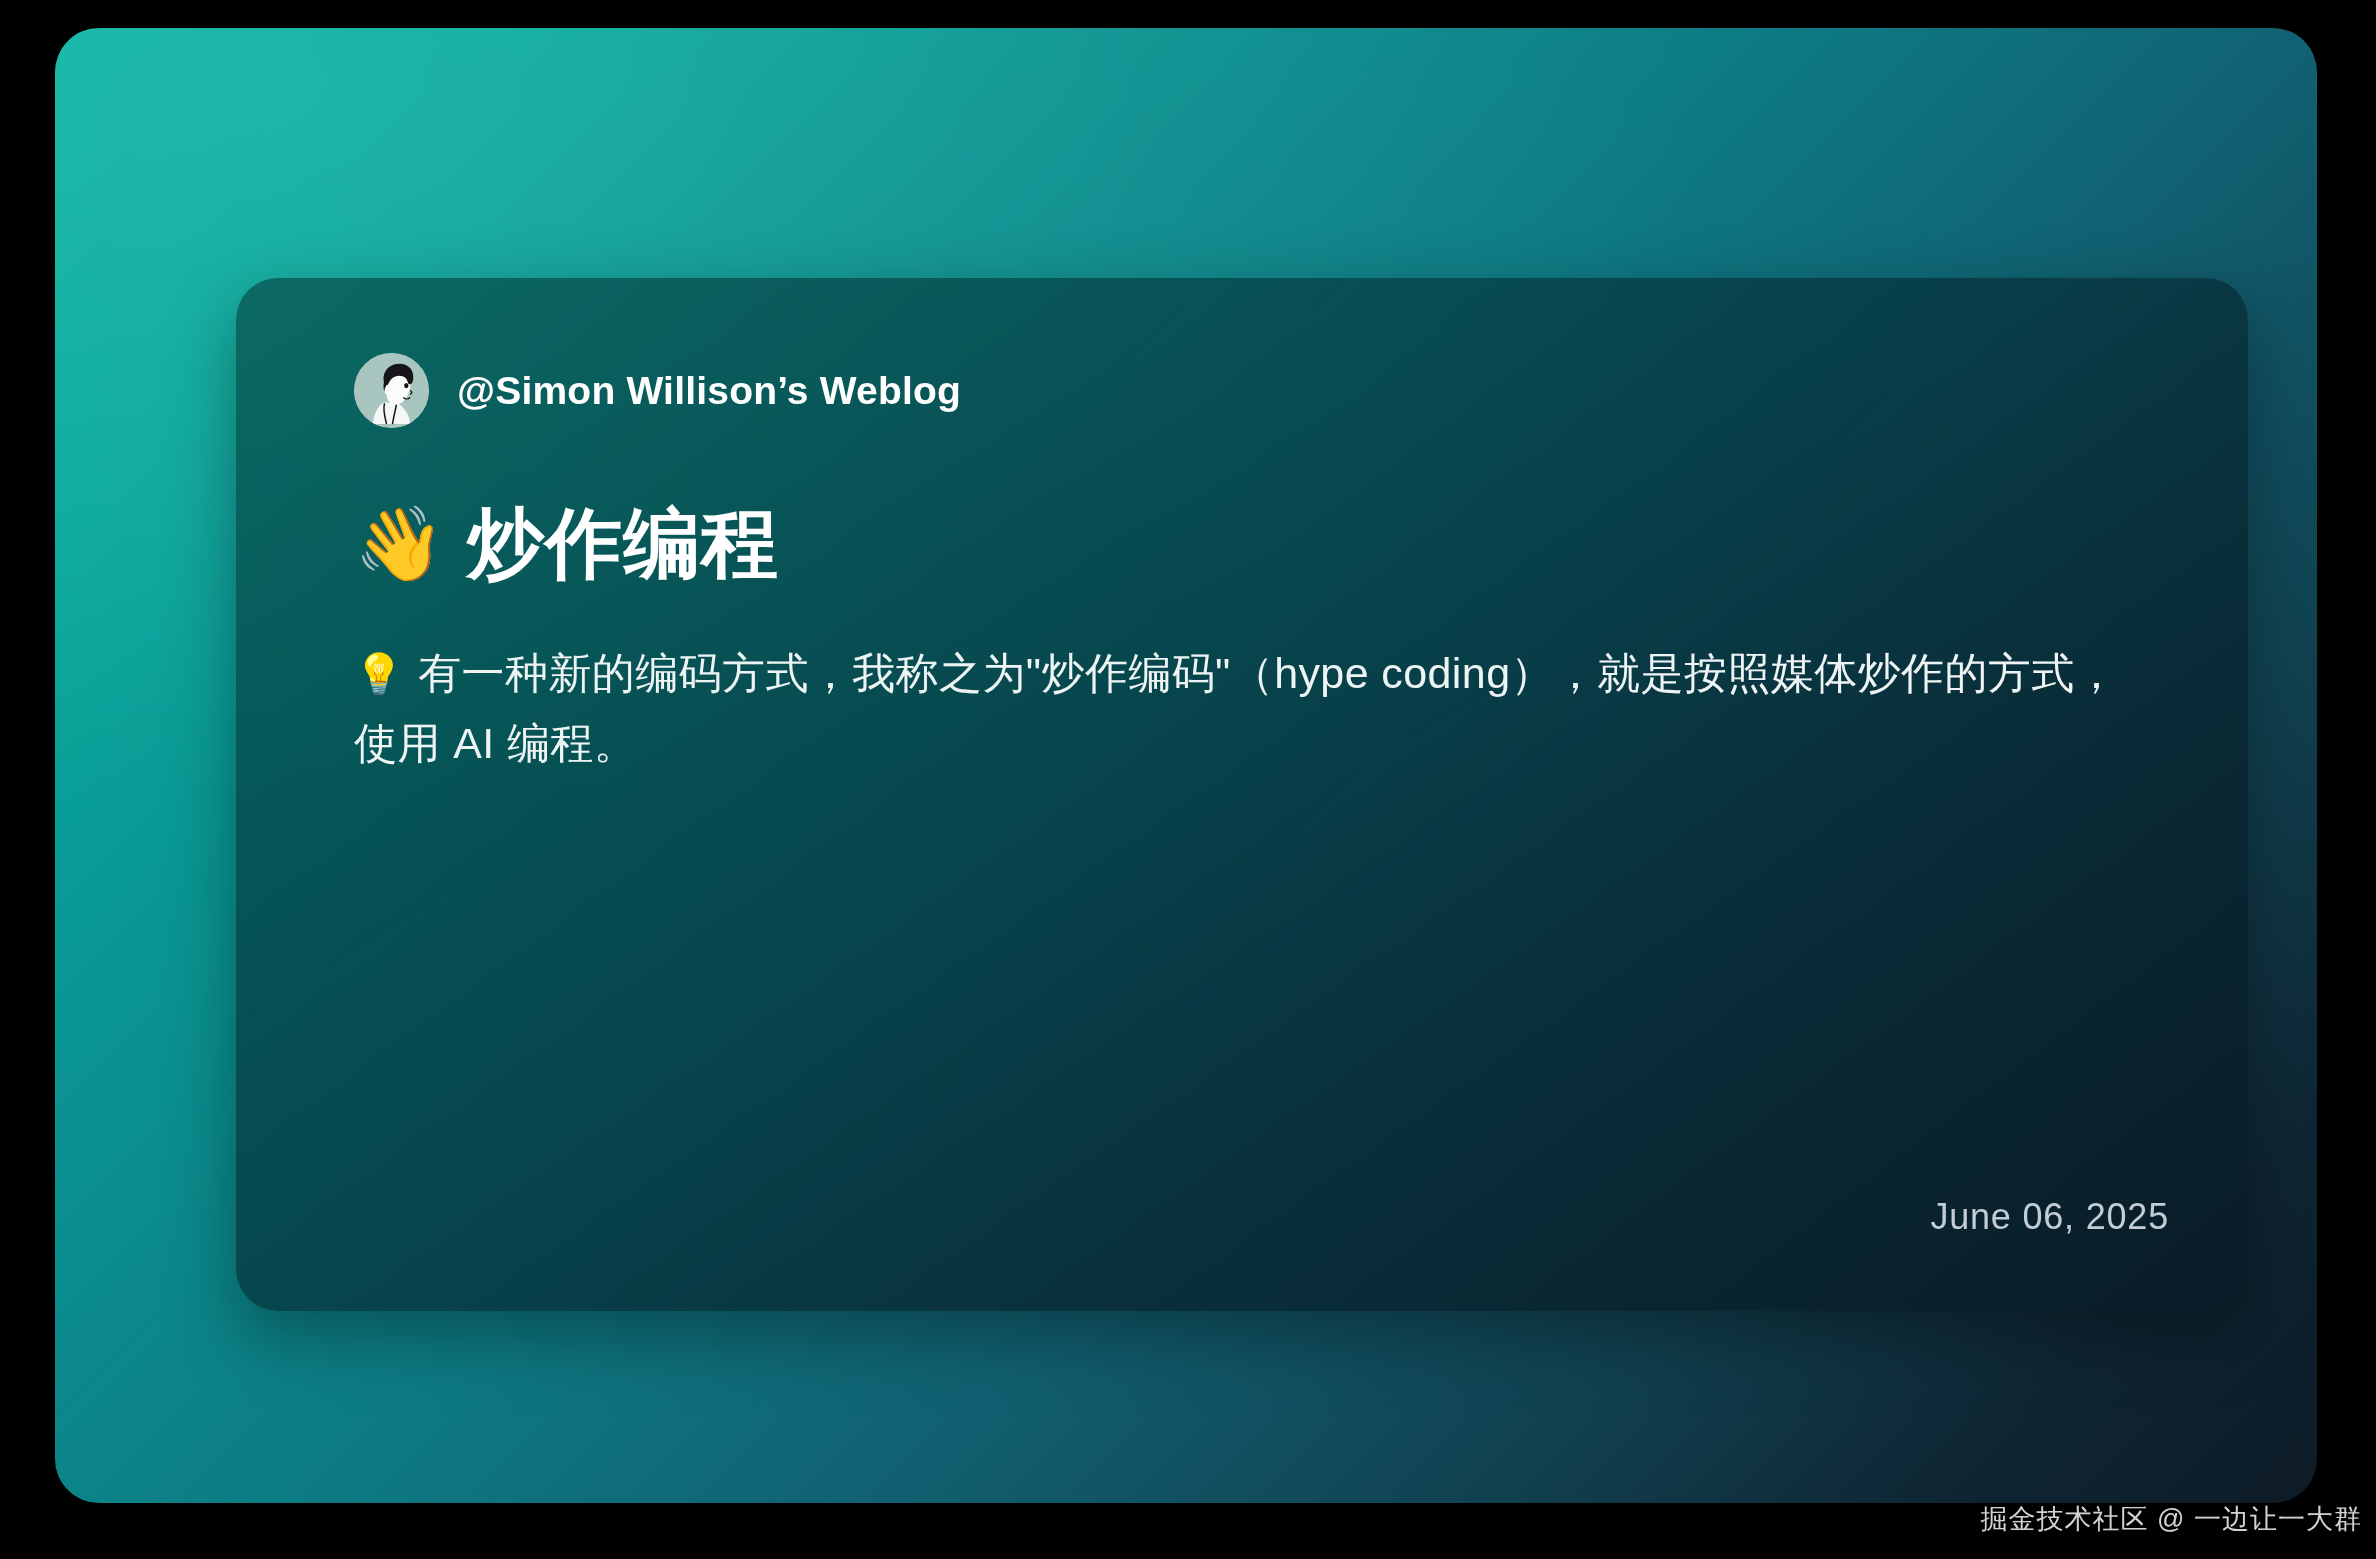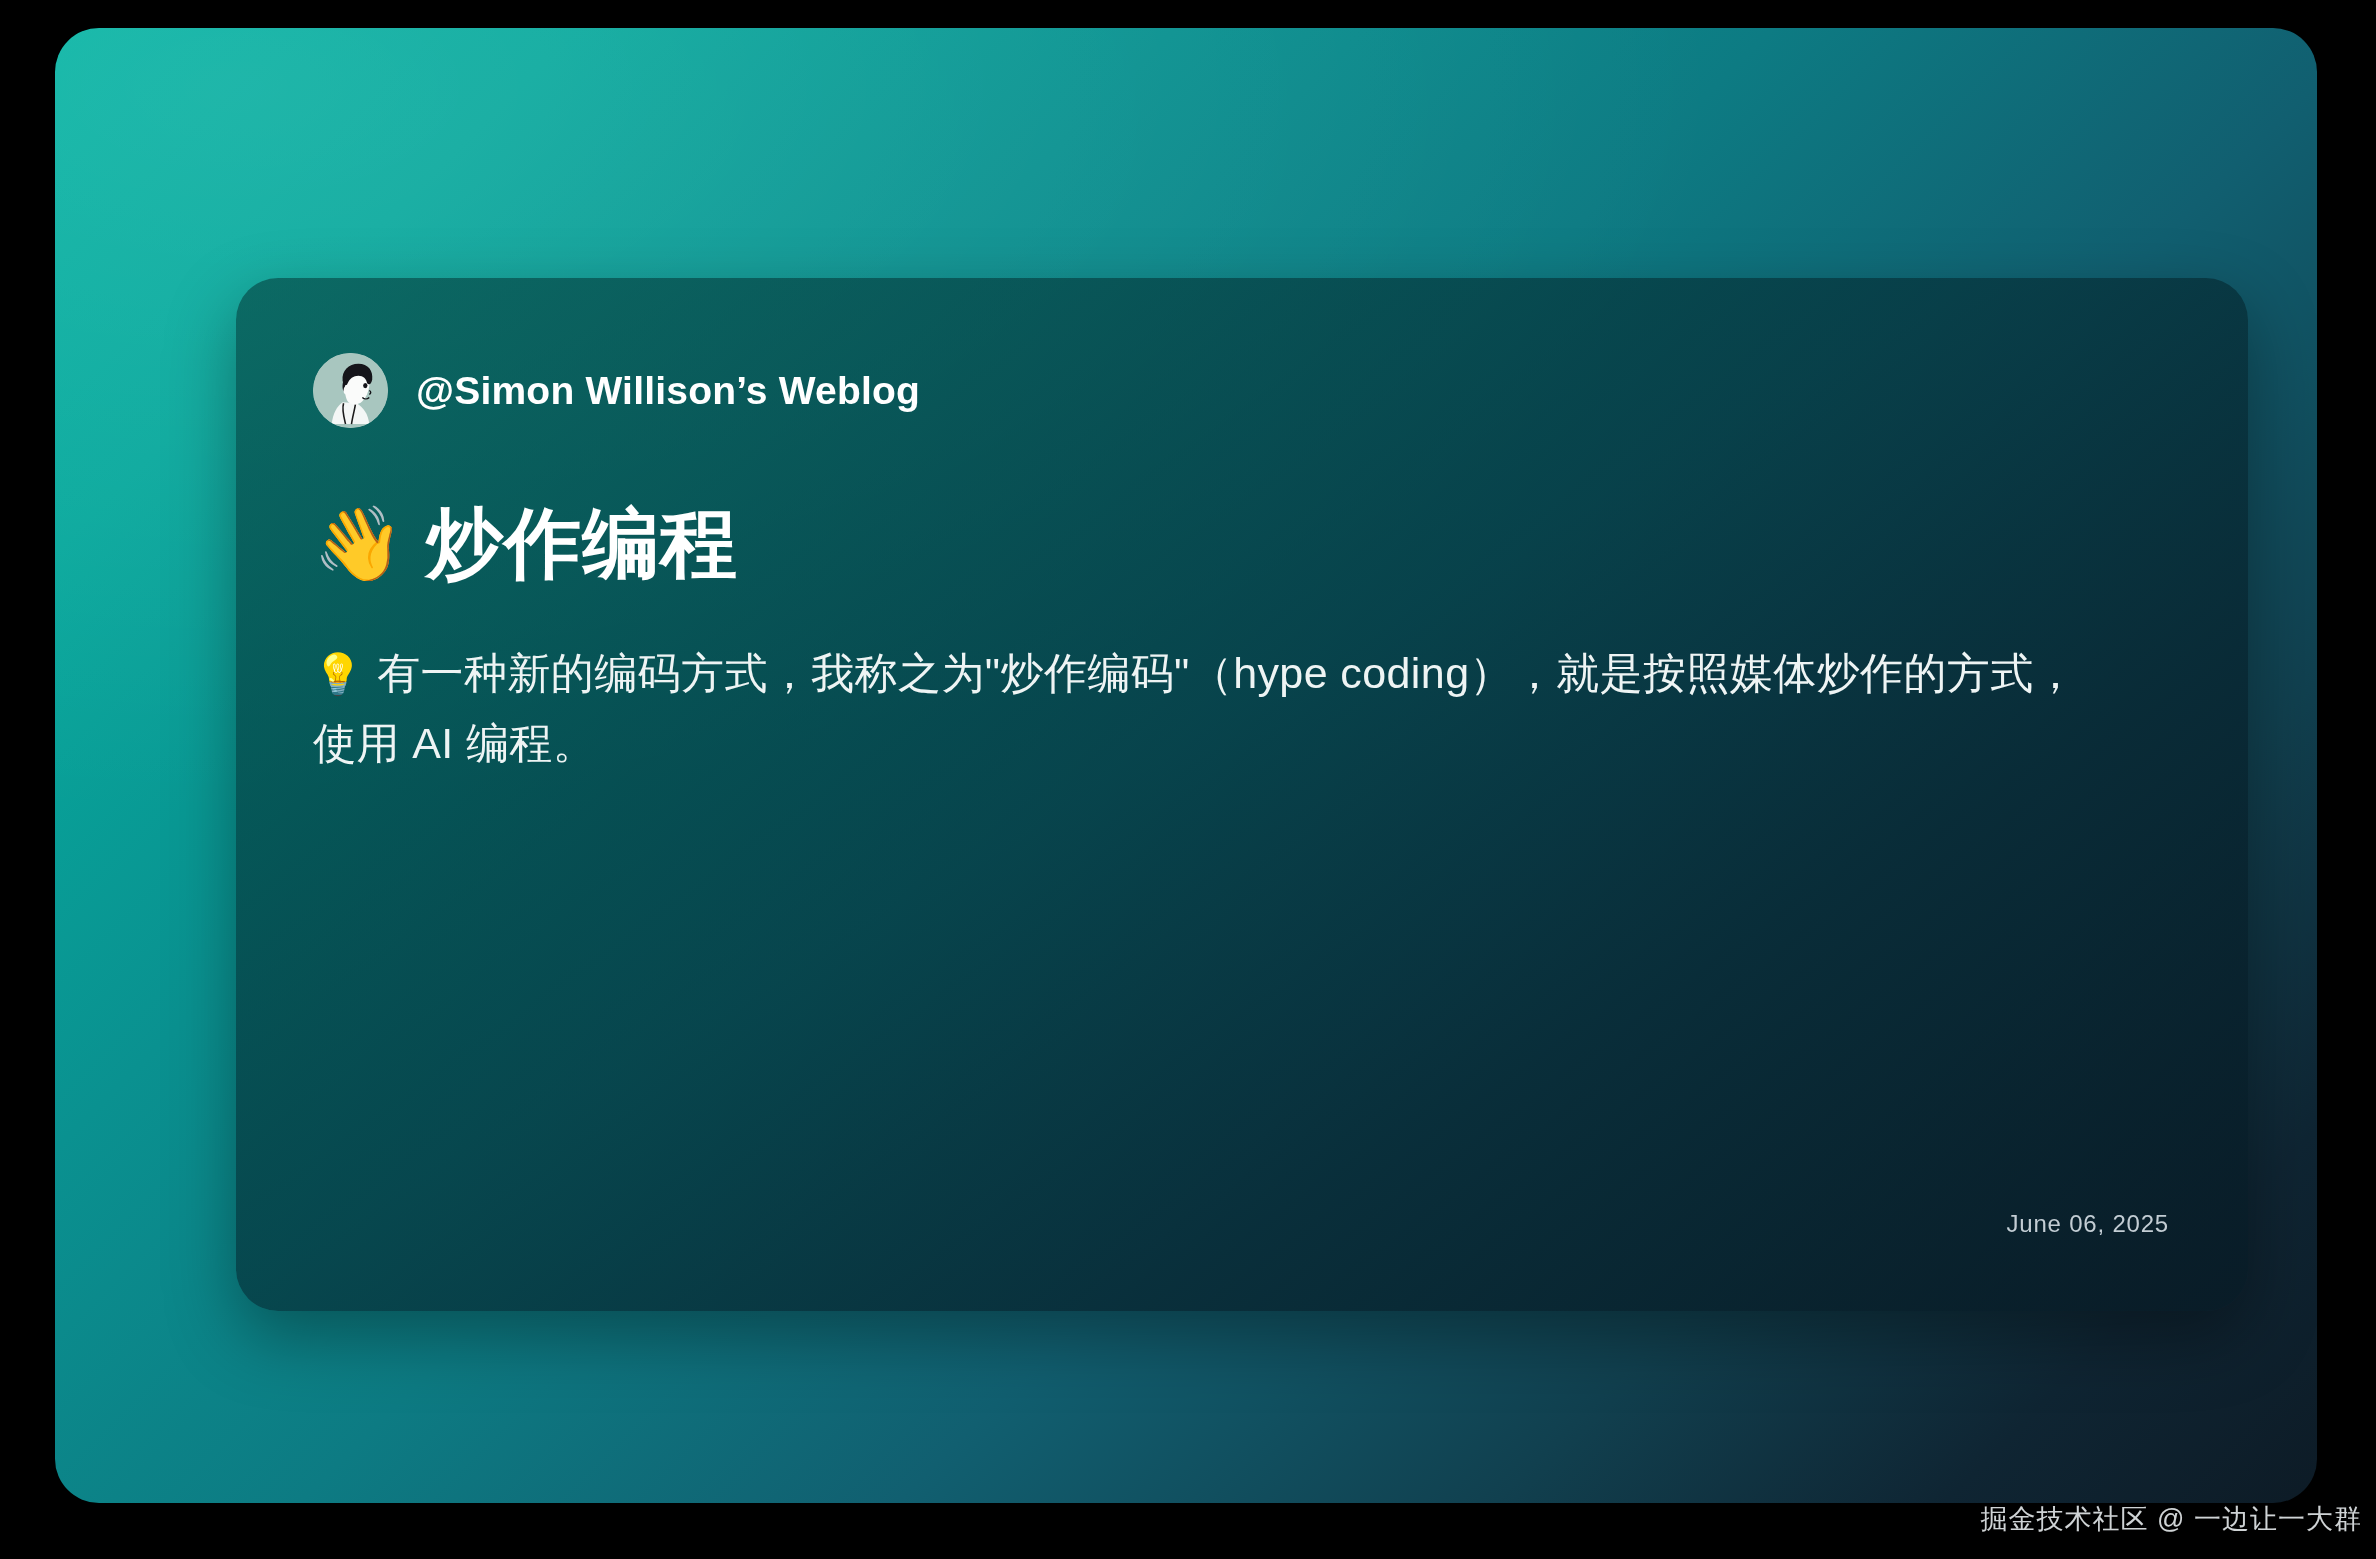--- a/index.html
+++ b/index.html
@@ -60,21 +60,21 @@
     height: 1033px;
     border-radius: 42px;
     background: linear-gradient(150deg,
         rgba(3, 62, 60, 0.62) 0%,
         rgba(3, 56, 58, 0.66) 22%,
         rgba(5, 48, 56, 0.72) 46%,
         rgba(7, 36, 47, 0.80) 70%,
         rgba(8, 27, 38, 0.86) 100%);
     box-shadow: 0 26px 69px rgba(0,0,0,0.34);
     box-sizing: border-box;
-    padding: 59px 77px 0 77px;
+    padding: 59px 77px 0 118px;
     z-index: 2;
   }
 
   
   .header {
     display: flex;
     align-items: center;
     gap: 28px;
     height: 91px;
     margin-top: 8px;
@@ -133,21 +133,21 @@
   .para-emoji {
     font-size: 40px;
     margin-right: 14px;
   }
 
   
   .date {
     position: absolute;
     right: 79px;
     bottom: 73px;
-    font-size: 24px;
+    font-size: 36px;
     color: #c3cdd4;
     letter-spacing: 0.8px;
     font-weight: 400;
   }
 
   
   .watermark {
     position: absolute;
     right: 14px;
     bottom: 22px;

